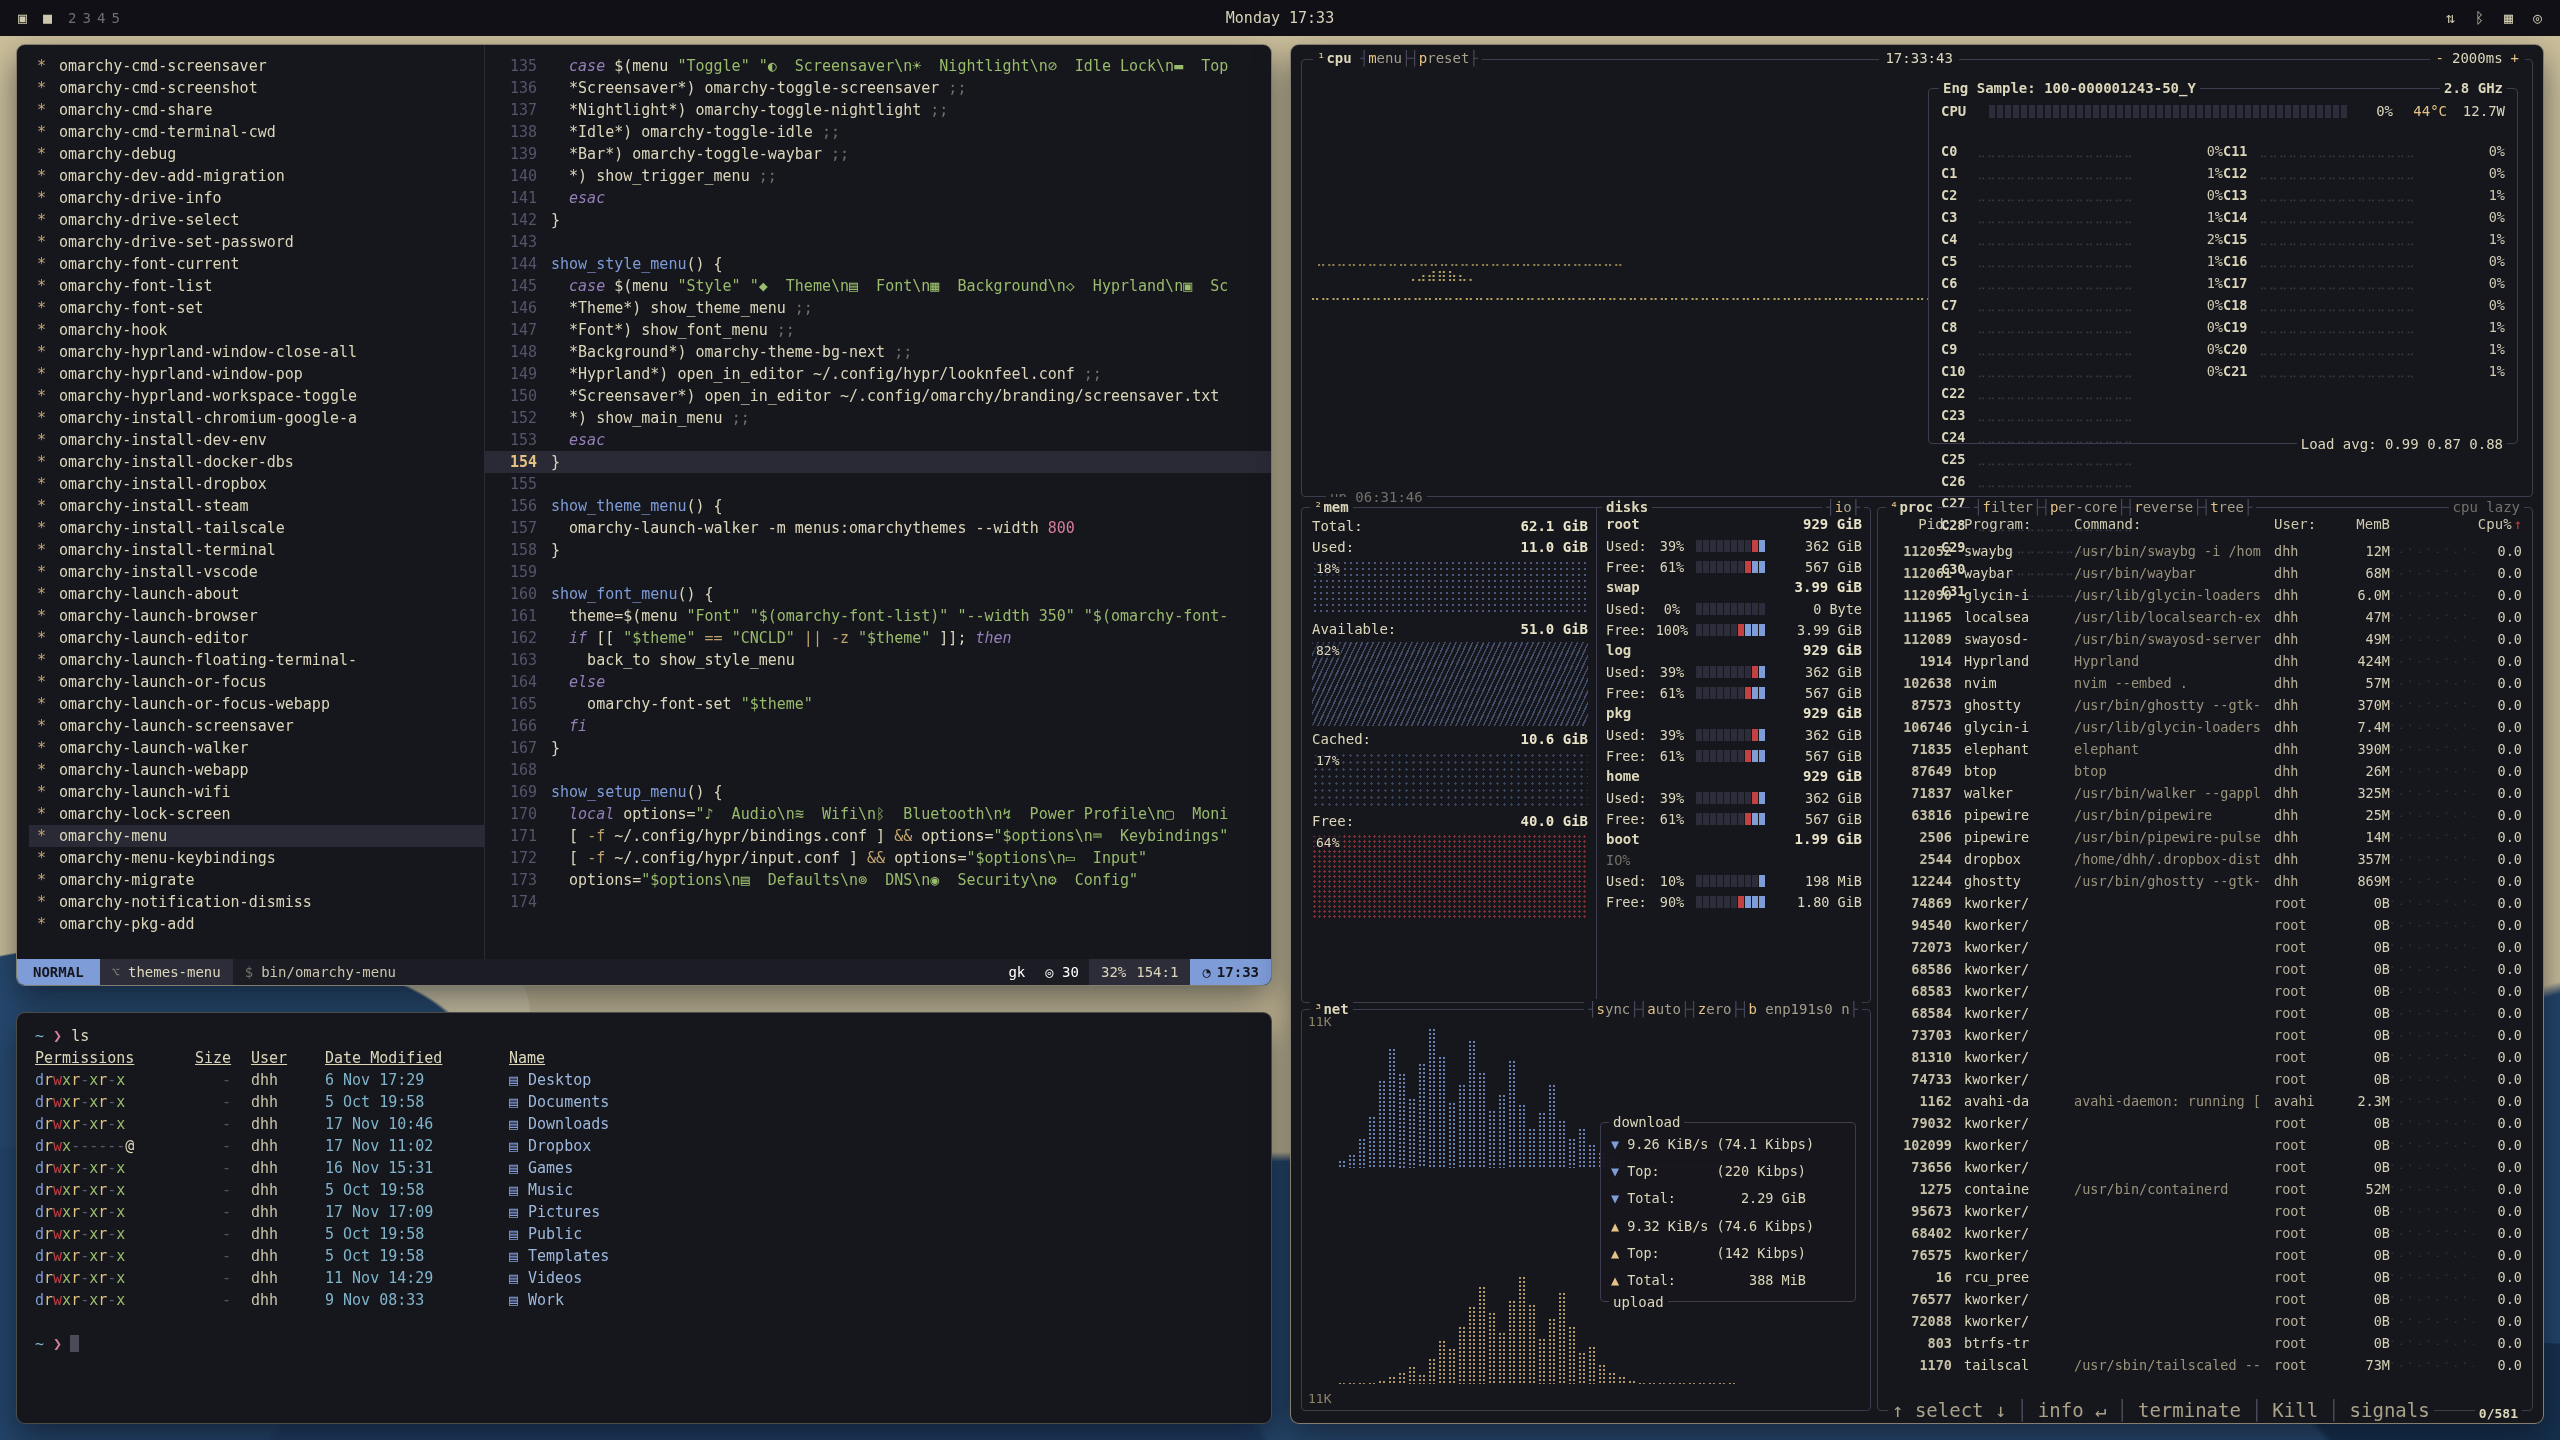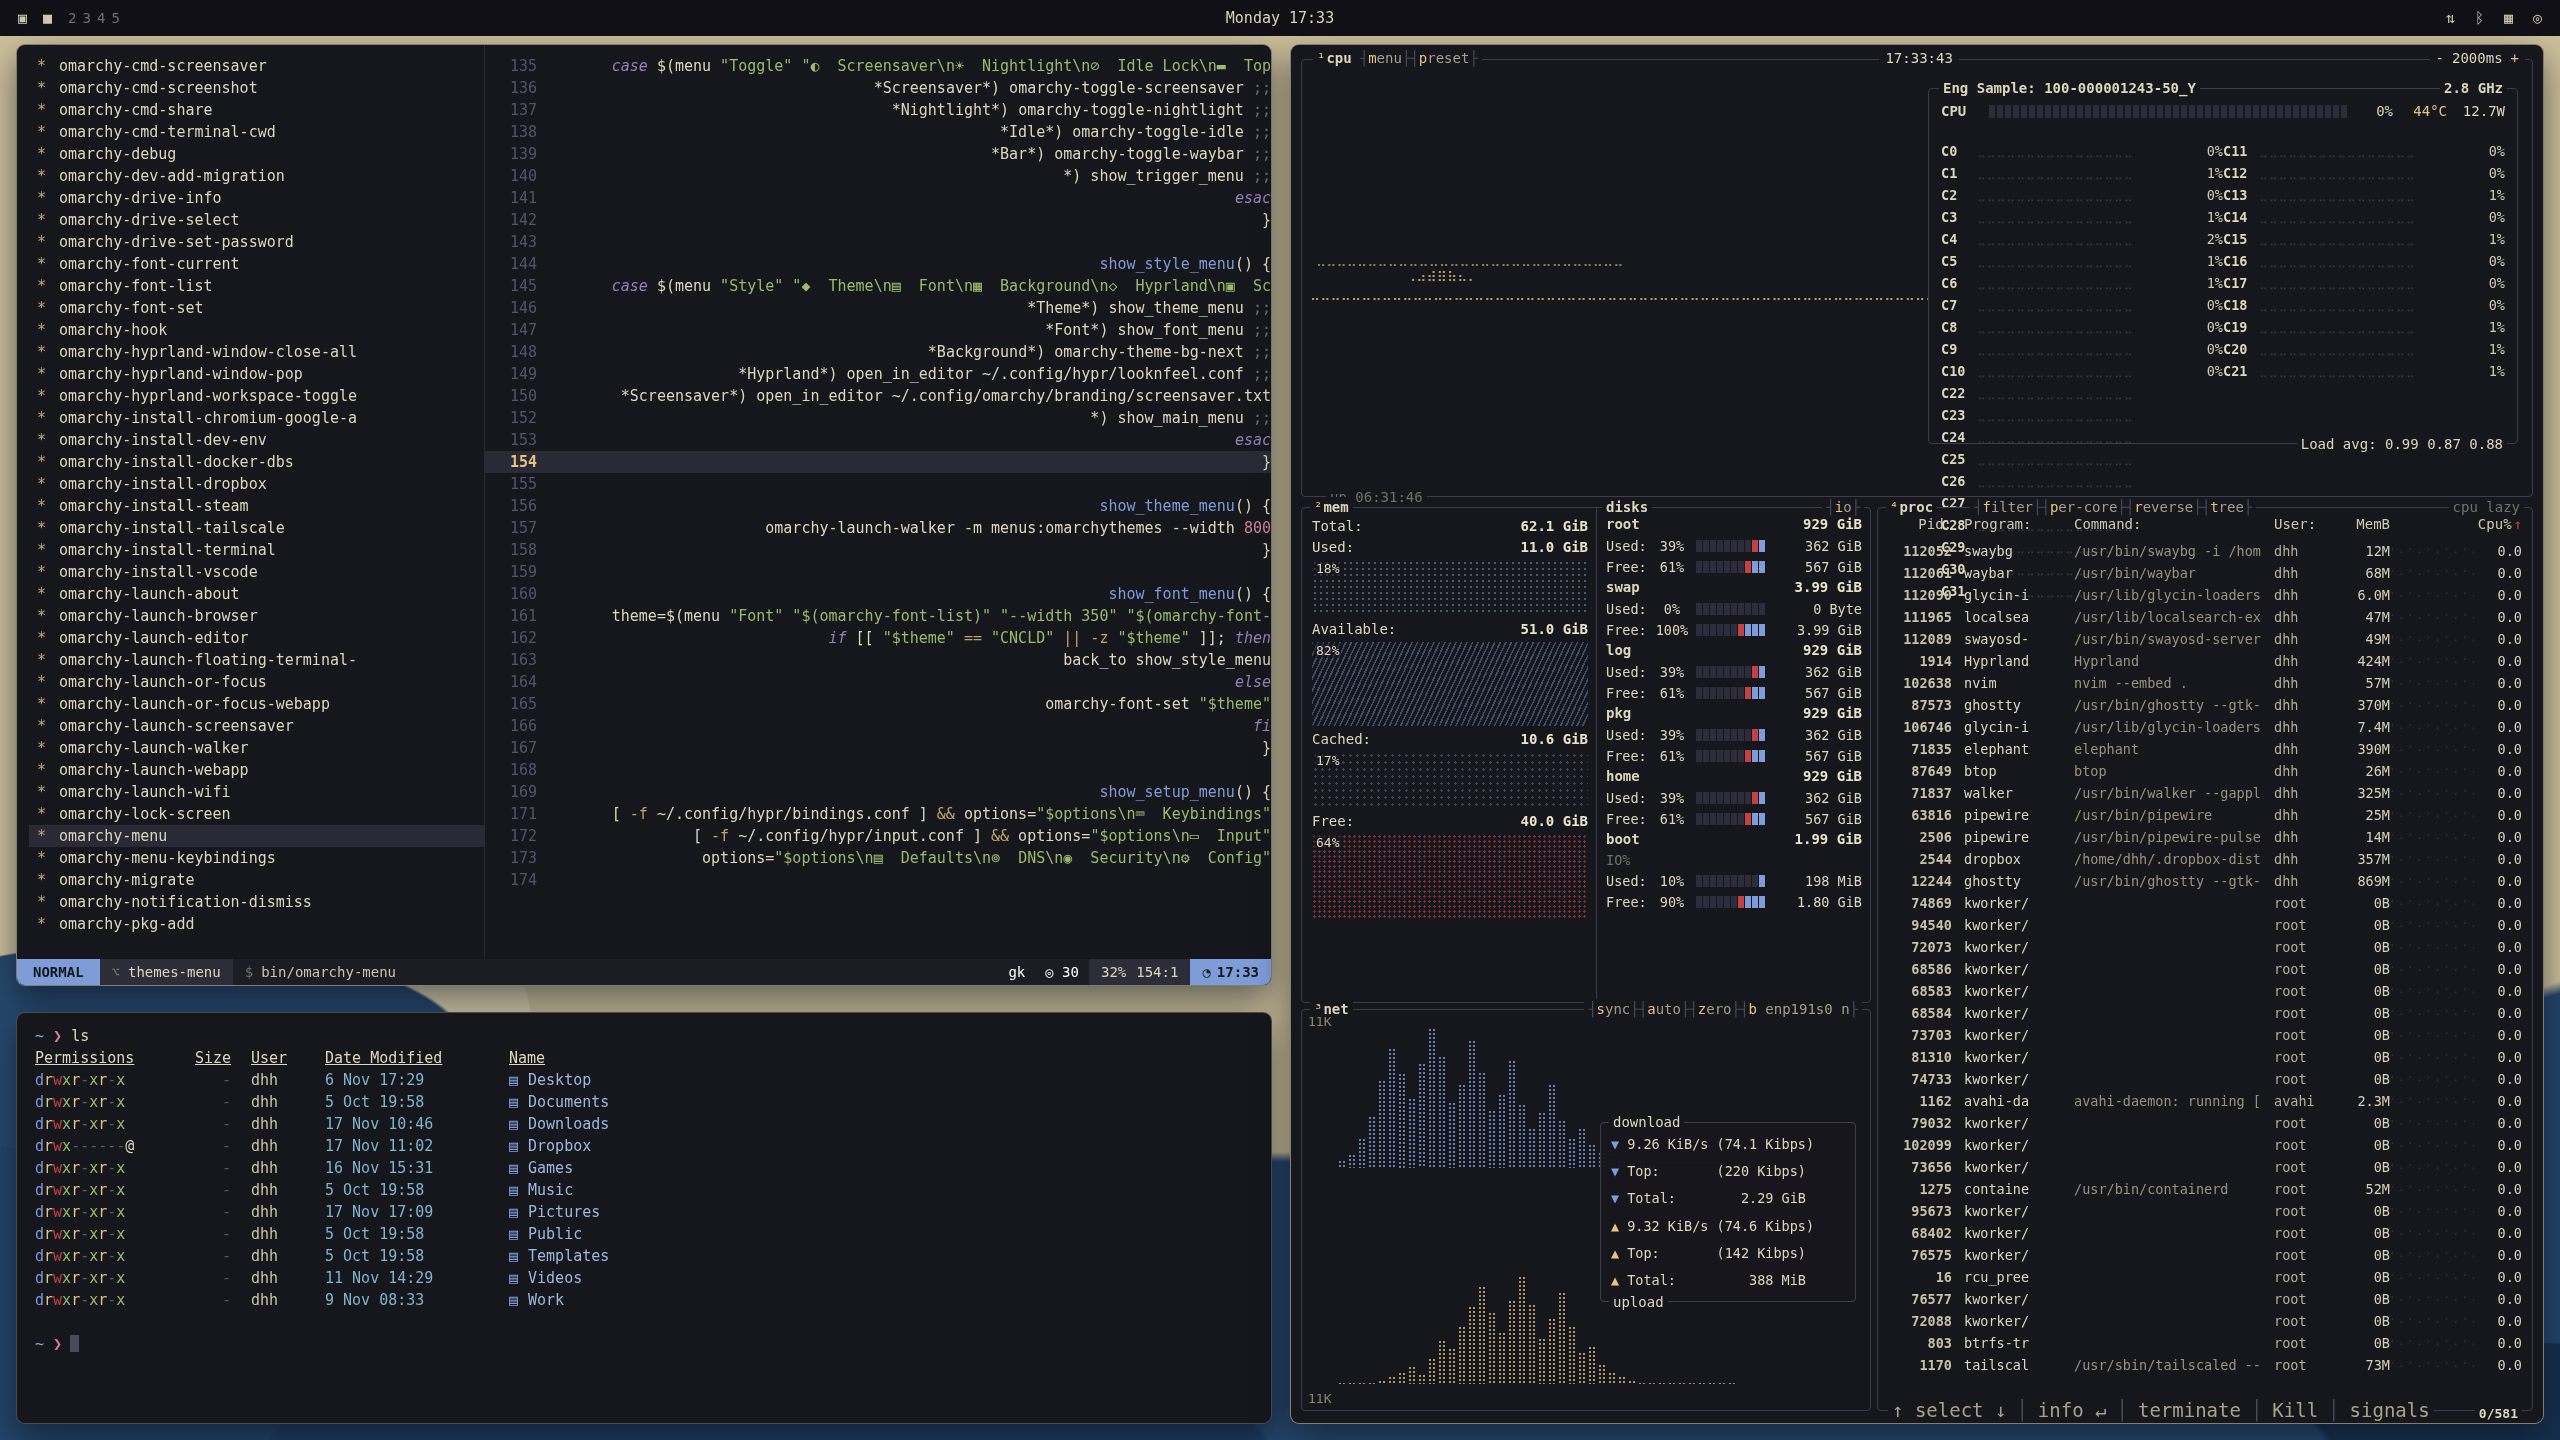--- a/index.html
+++ b/index.html
@@ -25,21 +25,21 @@
  box-sizing:border-box;color:var(--fg);overflow:hidden;}
 
 .editor{left:16px;top:44px;width:1256px;height:942px;display:flex;flex-direction:column;}
 .editor-main{flex:1;display:flex;overflow:hidden;}
 .file-pane{width:468px;border-right:1px solid #2a2a37;padding:10px 0 0 12px;box-sizing:border-box;overflow:hidden;}
 .file-row{height:22px;line-height:22px;font-size:15px;display:flex;gap:12px;padding-left:8px;white-space:pre;}
 .file-row.sel{background:#2a2a37;}
 .star{color:var(--gold);width:10px;}
 .fname{color:var(--fg);}
 .code-pane{flex:1;padding-top:10px;overflow:hidden;}
-.code-line{height:22px;line-height:22px;font-size:15px;display:flex;white-space:pre;justify-content:space-between;}
+.code-line{height:22px;line-height:22px;font-size:15px;display:flex;white-space:pre;}
 .code-line .lnum{width:52px;text-align:right;padding-right:14px;color:var(--gray);flex-shrink:0;}
 .code-line.cur{background:#2a2a37;}
 .code-line.cur .lnum{color:var(--yellow);font-weight:bold;}
 .ltext{white-space:pre;overflow:hidden;}
 .sk{color:var(--violet);font-style:italic;} .ss{color:var(--green);} .sf{color:var(--blue);}
 .sn{color:var(--pink);} .sd{color:var(--fg);} .sm{color:var(--muted);} .so{color:var(--gold);}
 .statusline{height:26px;display:flex;align-items:stretch;font-size:14px;background:#1c1c24;}
 .seg{display:flex;align-items:center;padding:0 12px;white-space:pre;}
 .seg.mode{background:var(--blue);color:#16161d;font-weight:bold;padding:0 16px;}
 .seg.branch{background:#2d2d3a;gap:8px;}
@@ -248,20 +248,21 @@
         <div class="code-line"><span class="lnum">160</span><span class="ltext"><span class="sf">show_font_menu</span><span class="sd">() {</span></span></div>
         <div class="code-line"><span class="lnum">161</span><span class="ltext"><span class="sd">  theme=$(menu </span><span class="ss">"Font" "$(omarchy-font-list)" "--width 350" "$(omarchy-font-</span></span></div>
         <div class="code-line"><span class="lnum">162</span><span class="ltext"><span class="sd">  </span><span class="sk">if</span><span class="sd"> [[ </span><span class="ss">"$theme"</span><span class="so"> == </span><span class="ss">"CNCLD"</span><span class="so"> || -z </span><span class="ss">"$theme"</span><span class="sd"> ]]; </span><span class="sk">then</span></span></div>
         <div class="code-line"><span class="lnum">163</span><span class="ltext"><span class="sd">    back_to show_style_menu</span></span></div>
         <div class="code-line"><span class="lnum">164</span><span class="ltext"><span class="sd">  </span><span class="sk">else</span></span></div>
         <div class="code-line"><span class="lnum">165</span><span class="ltext"><span class="sd">    omarchy-font-set </span><span class="ss">"$theme"</span></span></div>
         <div class="code-line"><span class="lnum">166</span><span class="ltext"><span class="sd">  </span><span class="sk">fi</span></span></div>
         <div class="code-line"><span class="lnum">167</span><span class="ltext"><span class="sd">}</span></span></div>
         <div class="code-line"><span class="lnum">168</span><span class="ltext"></span></div>
         <div class="code-line"><span class="lnum">169</span><span class="ltext"><span class="sf">show_setup_menu</span><span class="sd">() {</span></span></div>
+        <div class="code-line"><span class="lnum">170</span><span class="ltext"><span class="sd">  </span><span class="sk">local</span><span class="sd"> options=</span><span class="ss">"♪  Audio\n≋  Wifi\nᛒ  Bluetooth\n↯  Power Profile\n▢  Moni</span></span></div>
         <div class="code-line"><span class="lnum">171</span><span class="ltext"><span class="sd">  [ </span><span class="so">-f</span><span class="sd"> ~/.config/hypr/bindings.conf ] </span><span class="so">&amp;&amp;</span><span class="sd"> options=</span><span class="ss">"$options\n⌨  Keybindings"</span></span></div>
         <div class="code-line"><span class="lnum">172</span><span class="ltext"><span class="sd">  [ </span><span class="so">-f</span><span class="sd"> ~/.config/hypr/input.conf ] </span><span class="so">&amp;&amp;</span><span class="sd"> options=</span><span class="ss">"$options\n▭  Input"</span></span></div>
         <div class="code-line"><span class="lnum">173</span><span class="ltext"><span class="sd">  options=</span><span class="ss">"$options\n▤  Defaults\n⊚  DNS\n◉  Security\n⚙  Config"</span></span></div>
         <div class="code-line"><span class="lnum">174</span><span class="ltext"></span></div>
       </div>
   </div>
   <div class="statusline">
     <span class="seg mode">NORMAL</span>
     <span class="seg branch">
       <span class="dollar">⌥</span>

